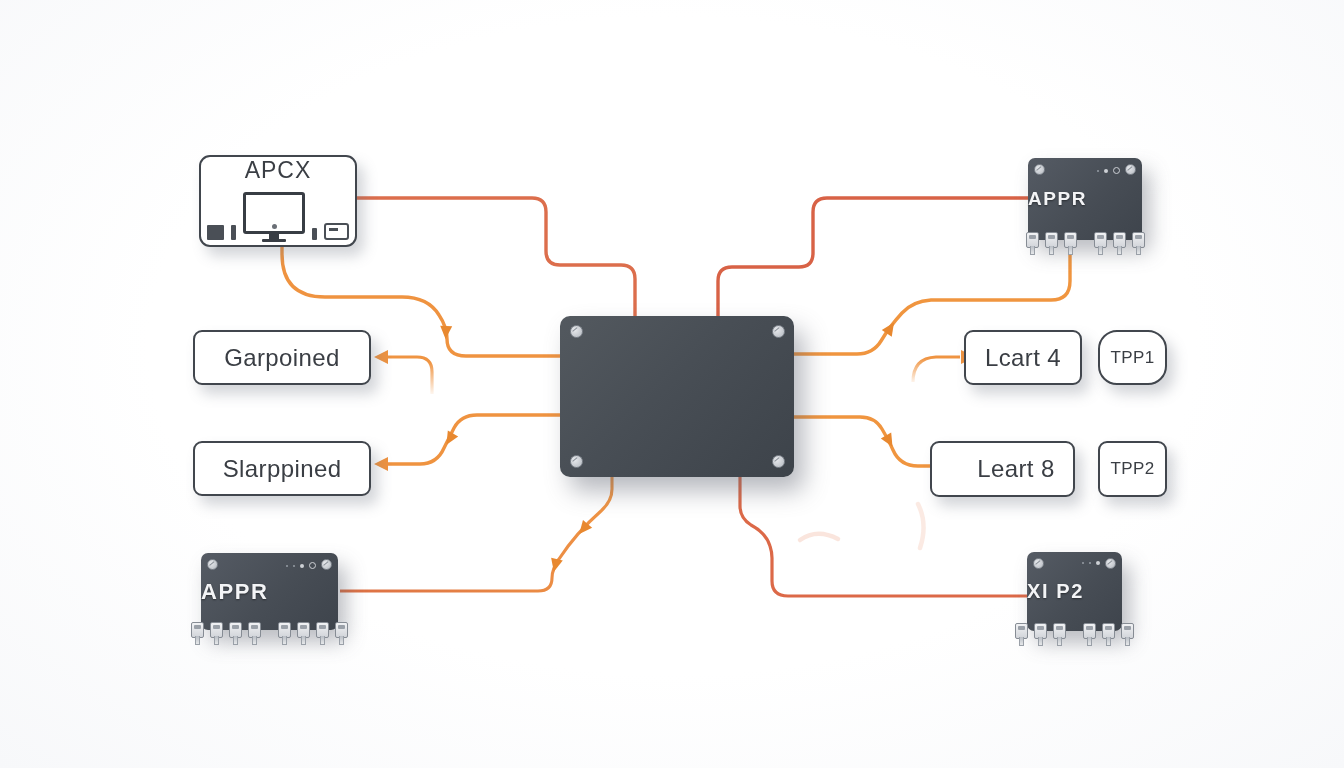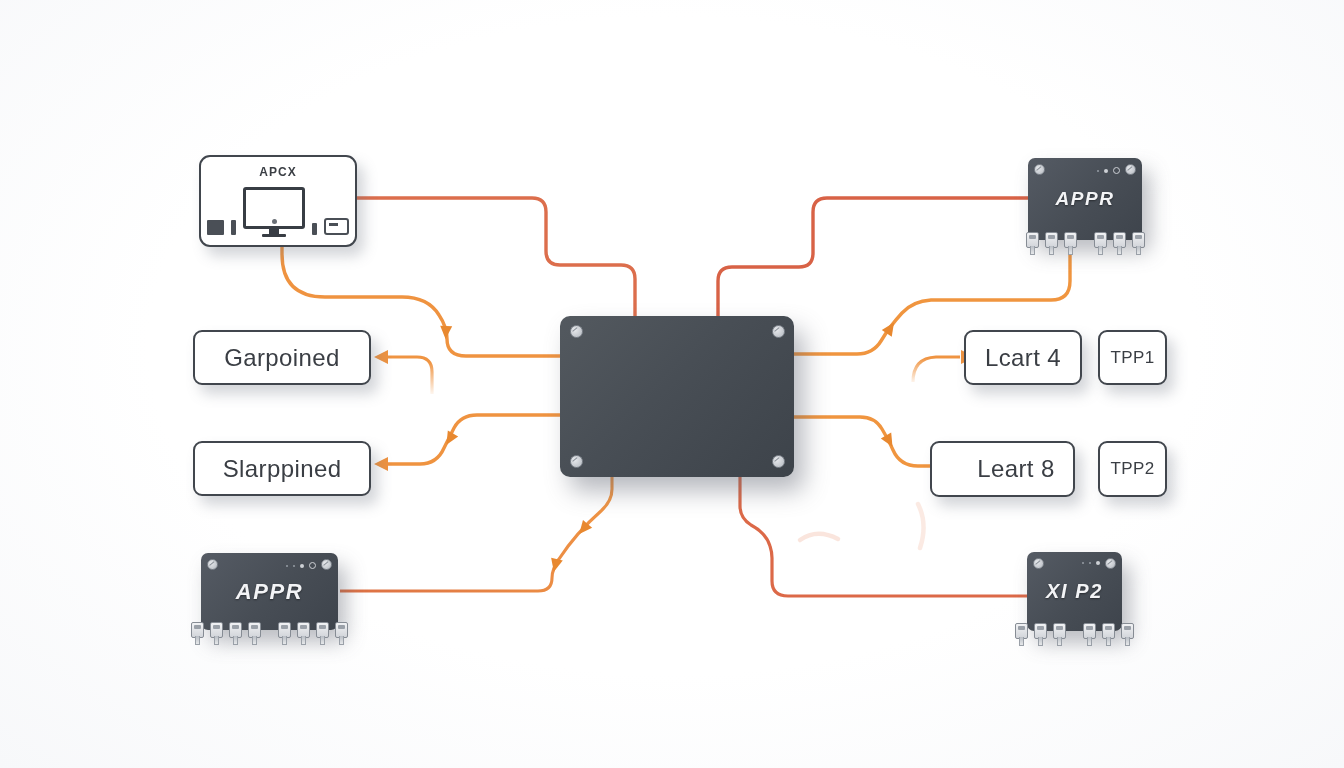--- a/index.html
+++ b/index.html
@@ -12,25 +12,25 @@
 
   
   .wbox{
     position:absolute;background:#ffffff;border:2px solid #41464d;border-radius:9px;
     display:flex;align-items:center;justify-content:center;
     box-shadow:7px 9px 14px rgba(110,115,128,0.30);
     color:#3a3e44;
   }
   .wbox .lbl{font-size:24px;letter-spacing:0.4px;}
   #apcx{left:199px;top:155px;width:154px;height:88px;flex-direction:column;justify-content:flex-start;border-radius:11px;}
-  #apcx .lbl{margin-top:8px;font-size:12px;letter-spacing:1px;font-weight:bold;}
+  #apcx .lbl{margin-top:0;font-size:23px;letter-spacing:1px;}
   #garpoined{left:193px;top:330px;width:174px;height:51px;}
   #slarppined{left:193px;top:441px;width:174px;height:51px;align-items:center;}
   #lcart4{left:964px;top:330px;width:114px;height:51px;}
-  #tpp1{left:1098px;top:330px;width:65px;height:51px;}
+  #tpp1{left:1098px;top:330px;width:65px;height:51px;border-radius:19px;}
   #leart8{left:930px;top:441px;width:114px;height:52px;padding-left:27px;}
   #tpp2{left:1098px;top:441px;width:65px;height:52px;text-align:center;}
   #tpp1 .lbl,#tpp2 .lbl{font-size:17px;}
 
   
   .iconrow{display:flex;align-items:flex-end;gap:7px;margin-top:8px;}
   .icon-sq{width:17px;height:15px;background:#4a4f56;border-radius:1px;margin-bottom:6px;}
   .icon-bar{width:5px;height:15px;background:#4a4f56;border-radius:1px;margin-bottom:6px;}
   .icon-bar.short{height:12px;}
   .monitor{width:56px;height:36px;border:3px solid #383d44;border-radius:3px;background:#fff;position:relative;margin-bottom:12px;}
@@ -38,21 +38,21 @@
   .monitor .stand{position:absolute;left:50%;bottom:-8px;width:10px;height:6px;margin-left:-5px;background:#383d44;}
   .monitor .base{position:absolute;left:50%;bottom:-11px;width:24px;height:3px;margin-left:-12px;background:#383d44;border-radius:1px;}
   .icon-card{width:21px;height:13px;border:2px solid #4a4f56;border-radius:3px;background:#fff;position:relative;margin-bottom:6px;}
   .icon-card:after{content:"";position:absolute;left:3px;top:3px;width:9px;height:3px;background:#4a4f56;}
 
   
   .module{
     position:absolute;border-radius:7px;
     background:linear-gradient(135deg,#555b64 0%,#474d55 55%,#3e444c 100%);
     box-shadow:8px 12px 20px rgba(95,100,112,0.42);
-    display:flex;align-items:center;justify-content:center;font-style:italic;
+    display:flex;align-items:center;justify-content:flex-start;
   }
   .module .mlbl{color:#f3f4f6;letter-spacing:1.6px;font-weight:600;text-shadow:0 1px 2px rgba(0,0,0,0.45);}
   #appr{left:1028px;top:158px;width:114px;height:82px;}
   #appr .mlbl{font-size:19px;}
   #xppd{left:201px;top:553px;width:137px;height:77px;}
   #xppd .mlbl{font-size:22px;}
   #xip2{left:1027px;top:552px;width:95px;height:79px;}
   #xip2 .mlbl{font-size:20px;}
   #central{left:560px;top:316px;width:234px;height:161px;border-radius:10px;
     background:linear-gradient(135deg,#53595f 0%,#484e55 45%,#3d434a 100%);

